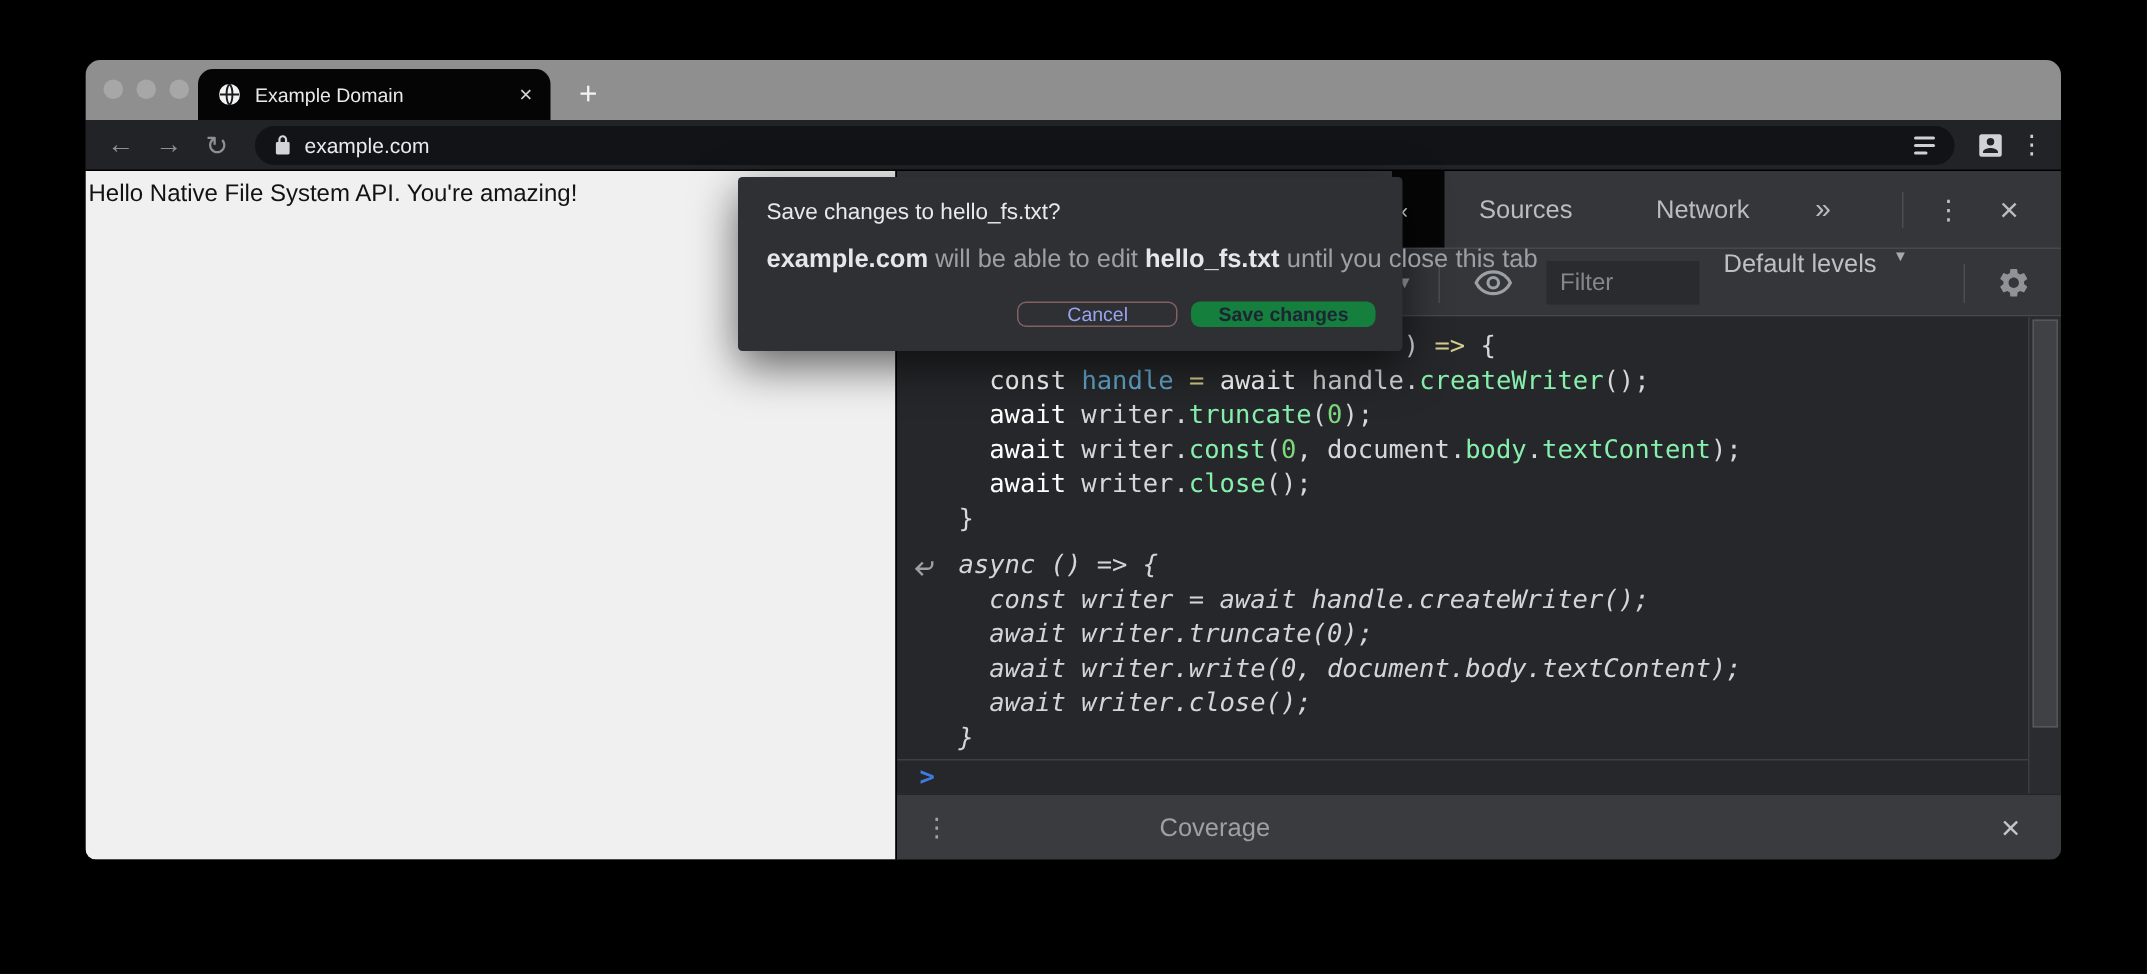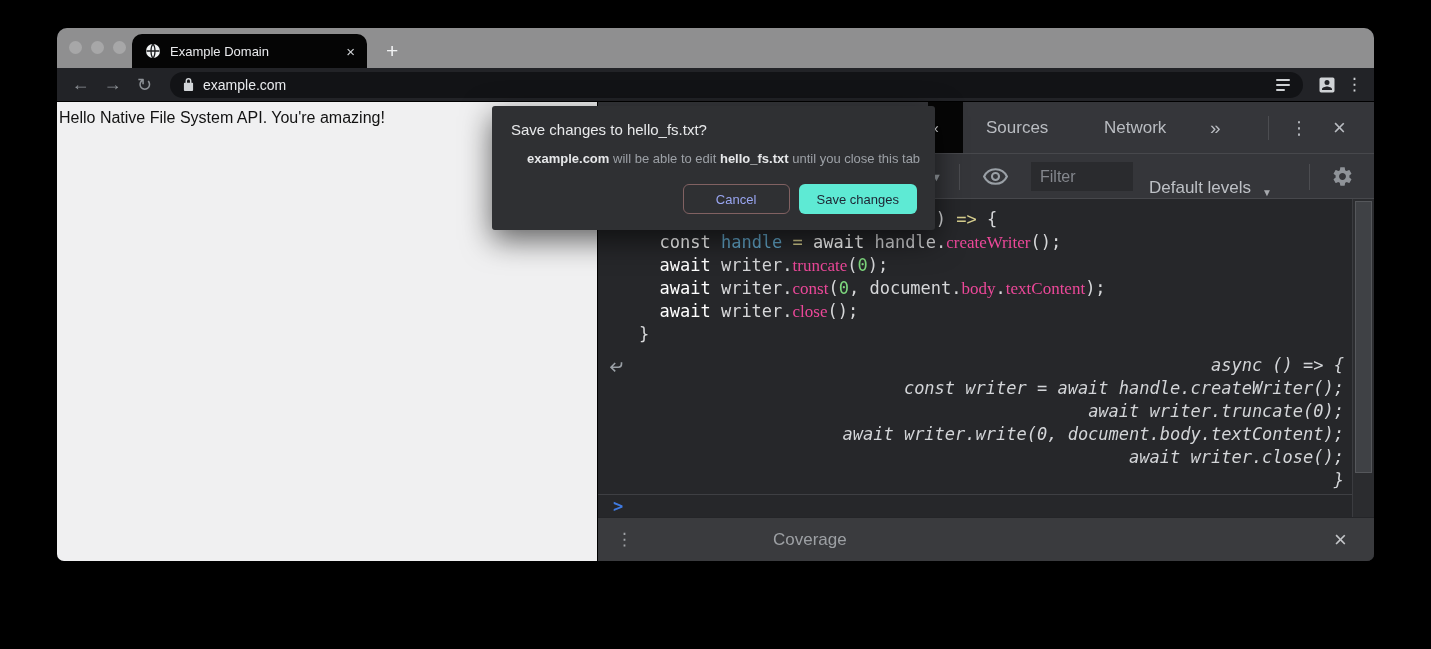--- a/index.html
+++ b/index.html
@@ -1,19 +1,19 @@
 <!DOCTYPE html>
 <html><head>
 <meta charset="utf-8">
 <style>
   * { margin:0; padding:0; box-sizing:border-box; }
   html,body { width:1431px; height:649px; background:#000; font-family:"Liberation Sans",sans-serif; overflow:hidden; }
   body { position:relative; }
 
-  .window { position:absolute; left:57px; top:28px; width:1317px; height:533px;
+  .window { position:absolute; left:57px; top:40px; width:1317px; height:533px;
     border-radius:10px 10px 7px 7px; overflow:hidden; background:#222327;
     display:flex; flex-direction:column; }
 
   
   .tabstrip { height:40px; background:#8f8f90; flex:none; position:relative;
     display:flex; align-items:flex-end; }
   .traffic { position:absolute; left:12px; top:13px; display:flex; gap:9px; }
   .traffic span { width:13px; height:13px; border-radius:50%; background:#a7a7a8; }
   .tab { margin-left:75px; width:235px; height:34px; background:#050505;
     border-radius:10px 10px 0 0; display:flex; align-items:center; gap:9px;
@@ -56,35 +56,35 @@
 
   .dt-toolbar { height:45px; background:#35363a; border-bottom:1px solid #47484c;
     position:relative; flex:none; }
   .frag-caret { position:absolute; left:333px; top:17px; color:#9aa0a6; font-size:11px; }
   .eye-icon { position:absolute; left:384px; top:13px; }
   .filter-input { position:absolute; left:433px; top:8px; width:102px; height:29px;
     background:#2a2b2e; border:none; outline:none; color:#c6c9cd; font-size:16px;
     padding:0 9px; font-family:"Liberation Sans",sans-serif; }
   .filter-input::placeholder { color:#84878d; }
   .levels { position:absolute; left:551px; top:0; height:100%; display:flex;
-    align-items:flex-end; gap:11px; color:#bdc0c5; font-size:17px; }
+    align-items:flex-start; gap:11px; color:#bdc0c5; font-size:17px; }
   .levels .caret { font-size:10px; color:#a6a9ad; }
   .gear-icon { position:absolute; left:733px; top:11px; }
 
   
   .dt-console { flex:1; min-height:0; position:relative; background:#26272a;
     overflow:hidden; font-family:"DejaVu Sans Mono",monospace; }
   .console-log { padding:9px 30px 0 41px; }
   .code-line { height:23px; line-height:23px; font-size:17px; white-space:pre; color:#d6d7d9; }
   .msg { position:relative; }
   .msg + .msg { margin-top:8px; }
   .arrow-icon { position:absolute; left:-31px; top:5px; }
-  .msg.result .code-line { font-style:italic; color:#d3d5d8;text-align:right; }
+  .msg.result .code-line { font-style:italic; color:#d3d5d8; }
   .tk-kw { color:#ffffff; } .tk-vr { color:#63a8cc; } .tk-op { color:#d5cd8d; }
-  .tk-pr { color:#ec4899;font-family:Liberation Serif, serif; } .tk-nm { color:#7ed87e; } .tk-pl { color:#d6d7d9; }
+  .tk-pr { color:#86efac; } .tk-nm { color:#7ed87e; } .tk-pl { color:#d6d7d9; }
   .tk-res { color:#d3d5d8; }
   .prompt-row { margin-top:2px; border-top:1px solid #3e3f43; height:22px; line-height:22px;
     padding-left:15px; font-size:17px; font-weight:bold; color:#3f7ae0; }
   .scrollbar { position:absolute; top:0; right:0; bottom:0; width:22px; background:#2b2c2f;
     border-left:1px solid #3b3c40; }
   .scroll-thumb { position:absolute; top:2px; left:2px; right:2px; height:272px;
     background:#3f4145; border:1px solid #55575b; }
 
   
   .dt-drawer { height:44px; background:#3a3b3e; border-top:1px solid #242528;
@@ -99,27 +99,27 @@
   .drawer-close { position:absolute; left:736px; top:0; height:100%; display:flex;
     align-items:center; color:#c3c5c8; font-size:22px; }
   .dt-close { font-size:22px; }
   .dt-kebab { font-size:18px; color:#b9bcc1; }
 
   
   .dialog { position:absolute; left:435px; top:78px; width:443px; background:#2f3033;
     border-radius:3px; box-shadow:0 10px 30px rgba(0,0,0,.6); z-index:50;
     padding:15px 18px 16px 19px; }
   .dialog-title { color:#e8e9eb; font-size:15px; font-weight:500; margin-bottom:13px; }
-  .dialog-body { color:#9ca0a6; font-size:13px; margin-bottom:18px; white-space:nowrap;margin-left:16px; }
+  .dialog-body { color:#9ca0a6; font-size:17px; margin-bottom:18px; white-space:nowrap; }
   .dialog-body b { color:#e6e7e9; }
   .dialog-buttons { display:flex; justify-content:flex-end; gap:9px; }
-  .btn { height:30px; min-width:107px; border-radius:6px; font-size:13px; padding:0 18px;
+  .btn { height:17px; min-width:107px; border-radius:6px; font-size:13px; padding:0 18px;
     display:flex; align-items:center; justify-content:center; }
   .btn-cancel { border:1px solid #816162; background:transparent; color:#99a5f1; }
-  .btn-save { background:#5eead4; color:#1d2433; font-weight:400; }
+  .btn-save { background:#15803d; color:#1d2433; font-weight:700; }
 </style>
 </head>
 <body>
 
 <div class="window">
 
   <div class="tabstrip">
     <div class="traffic">
       <span></span>
       <span></span>

